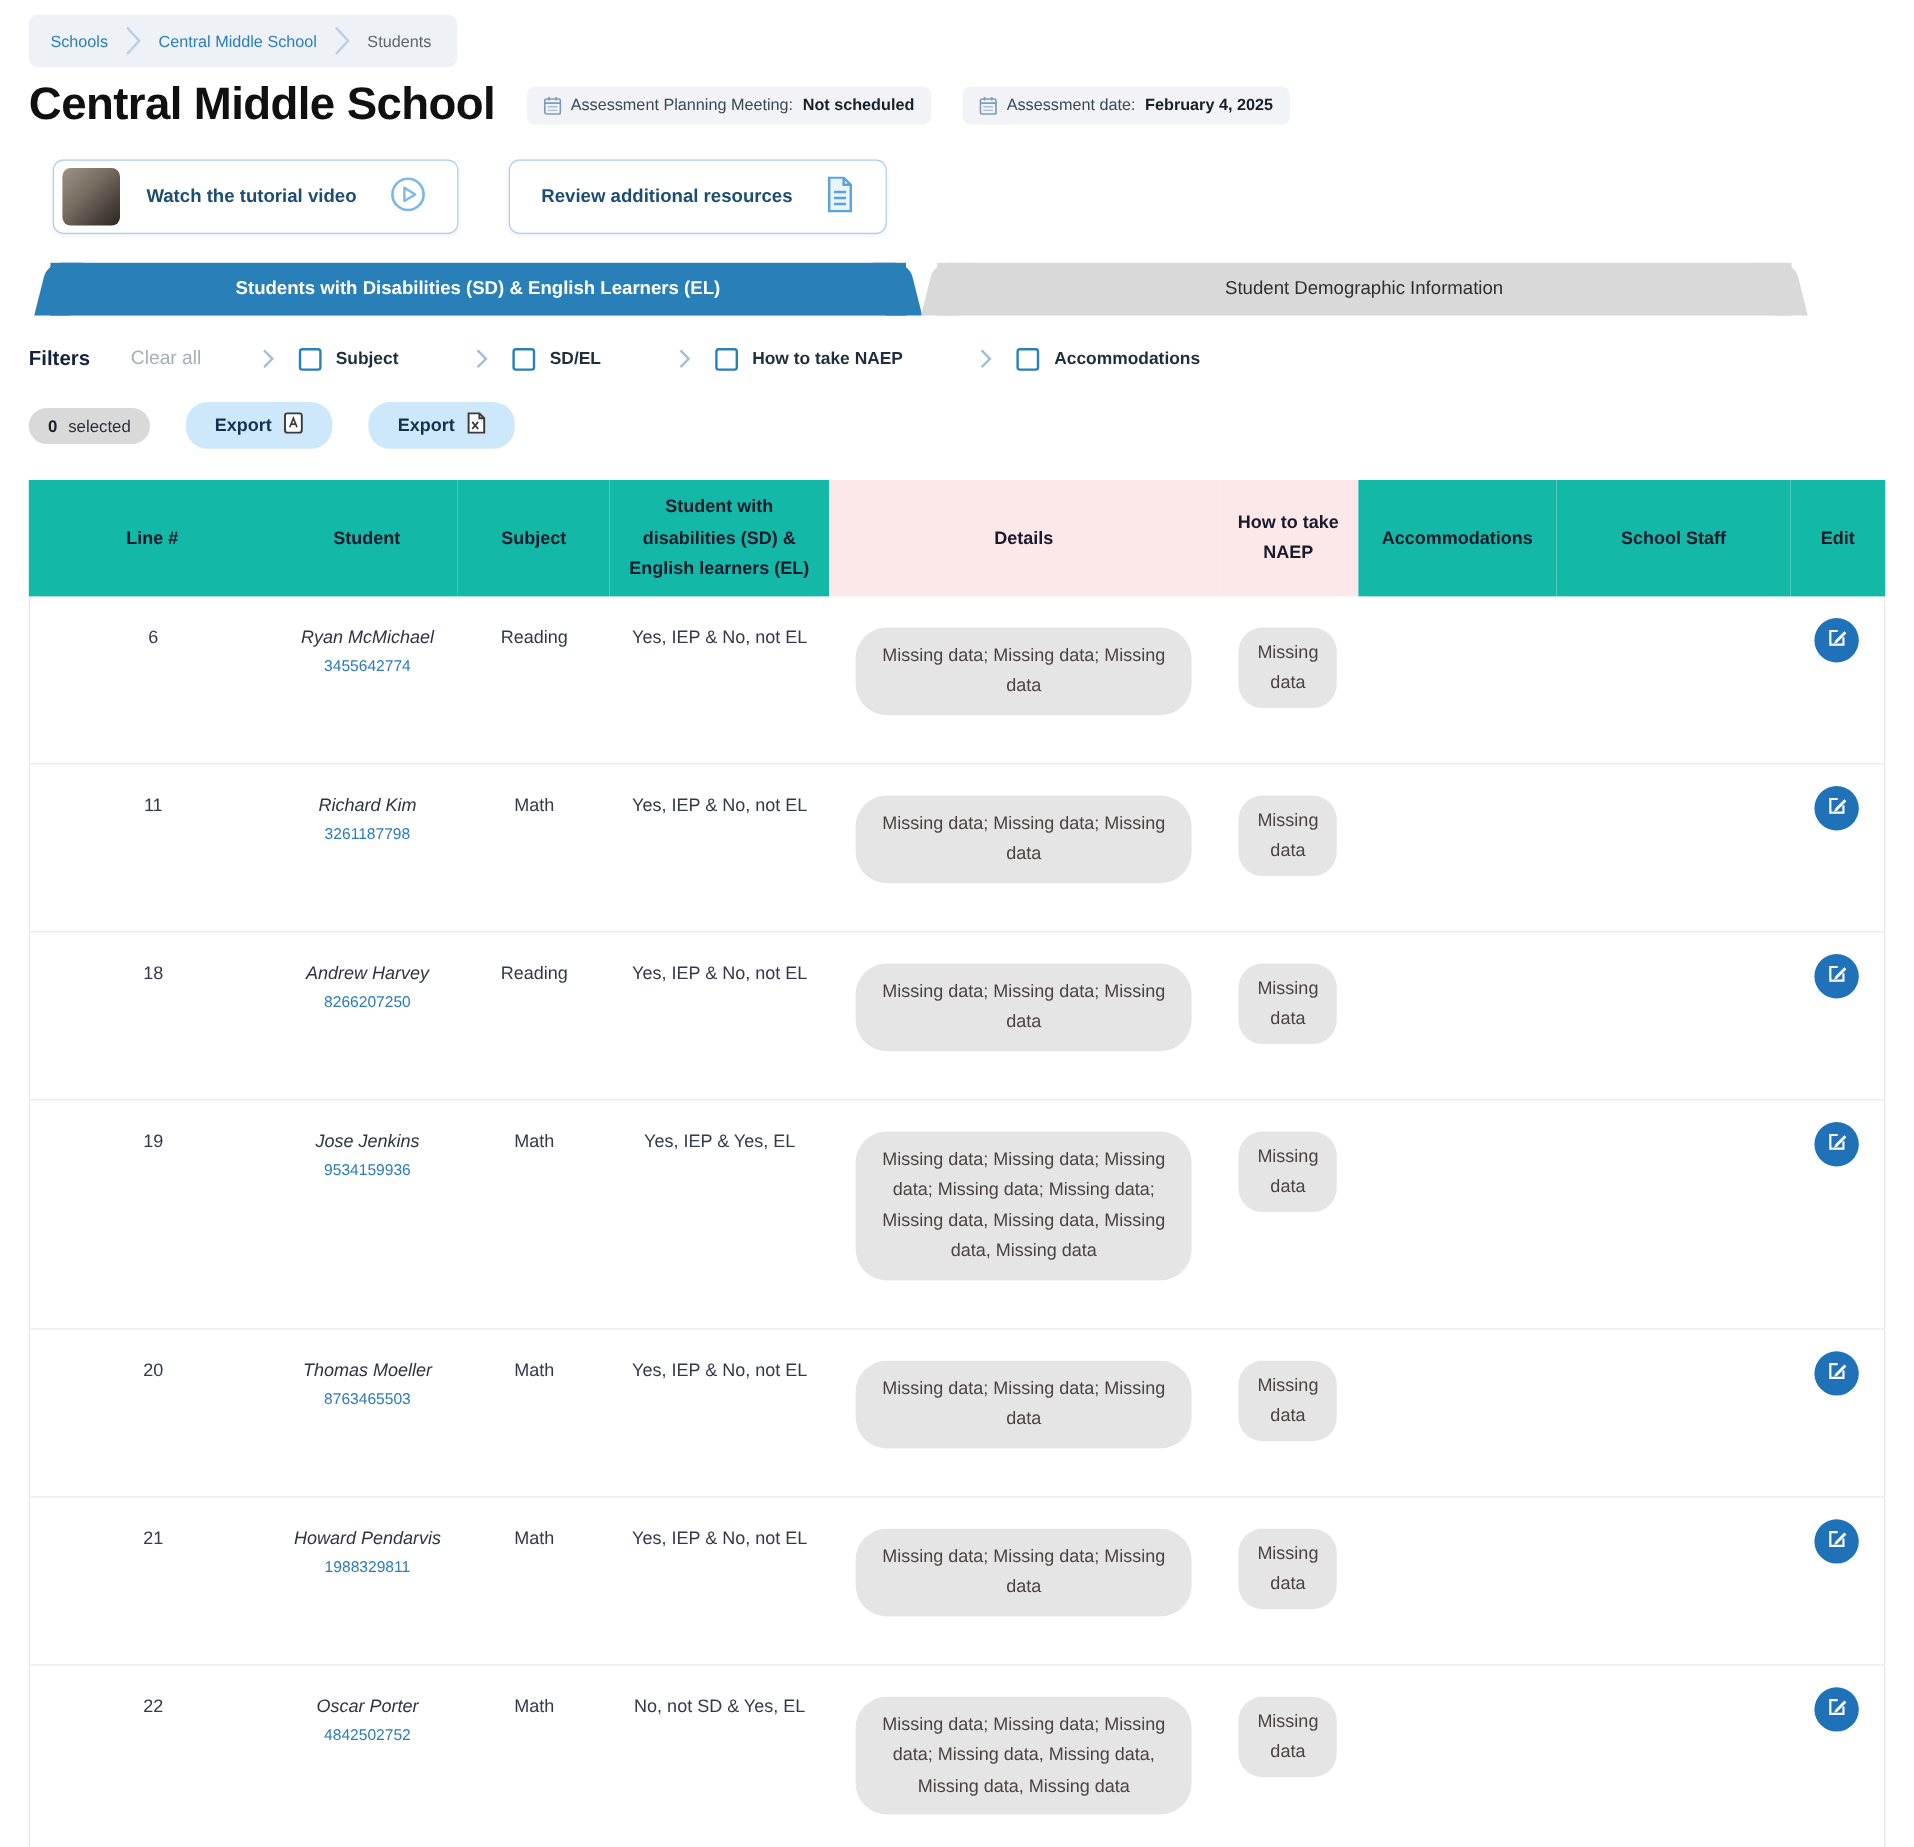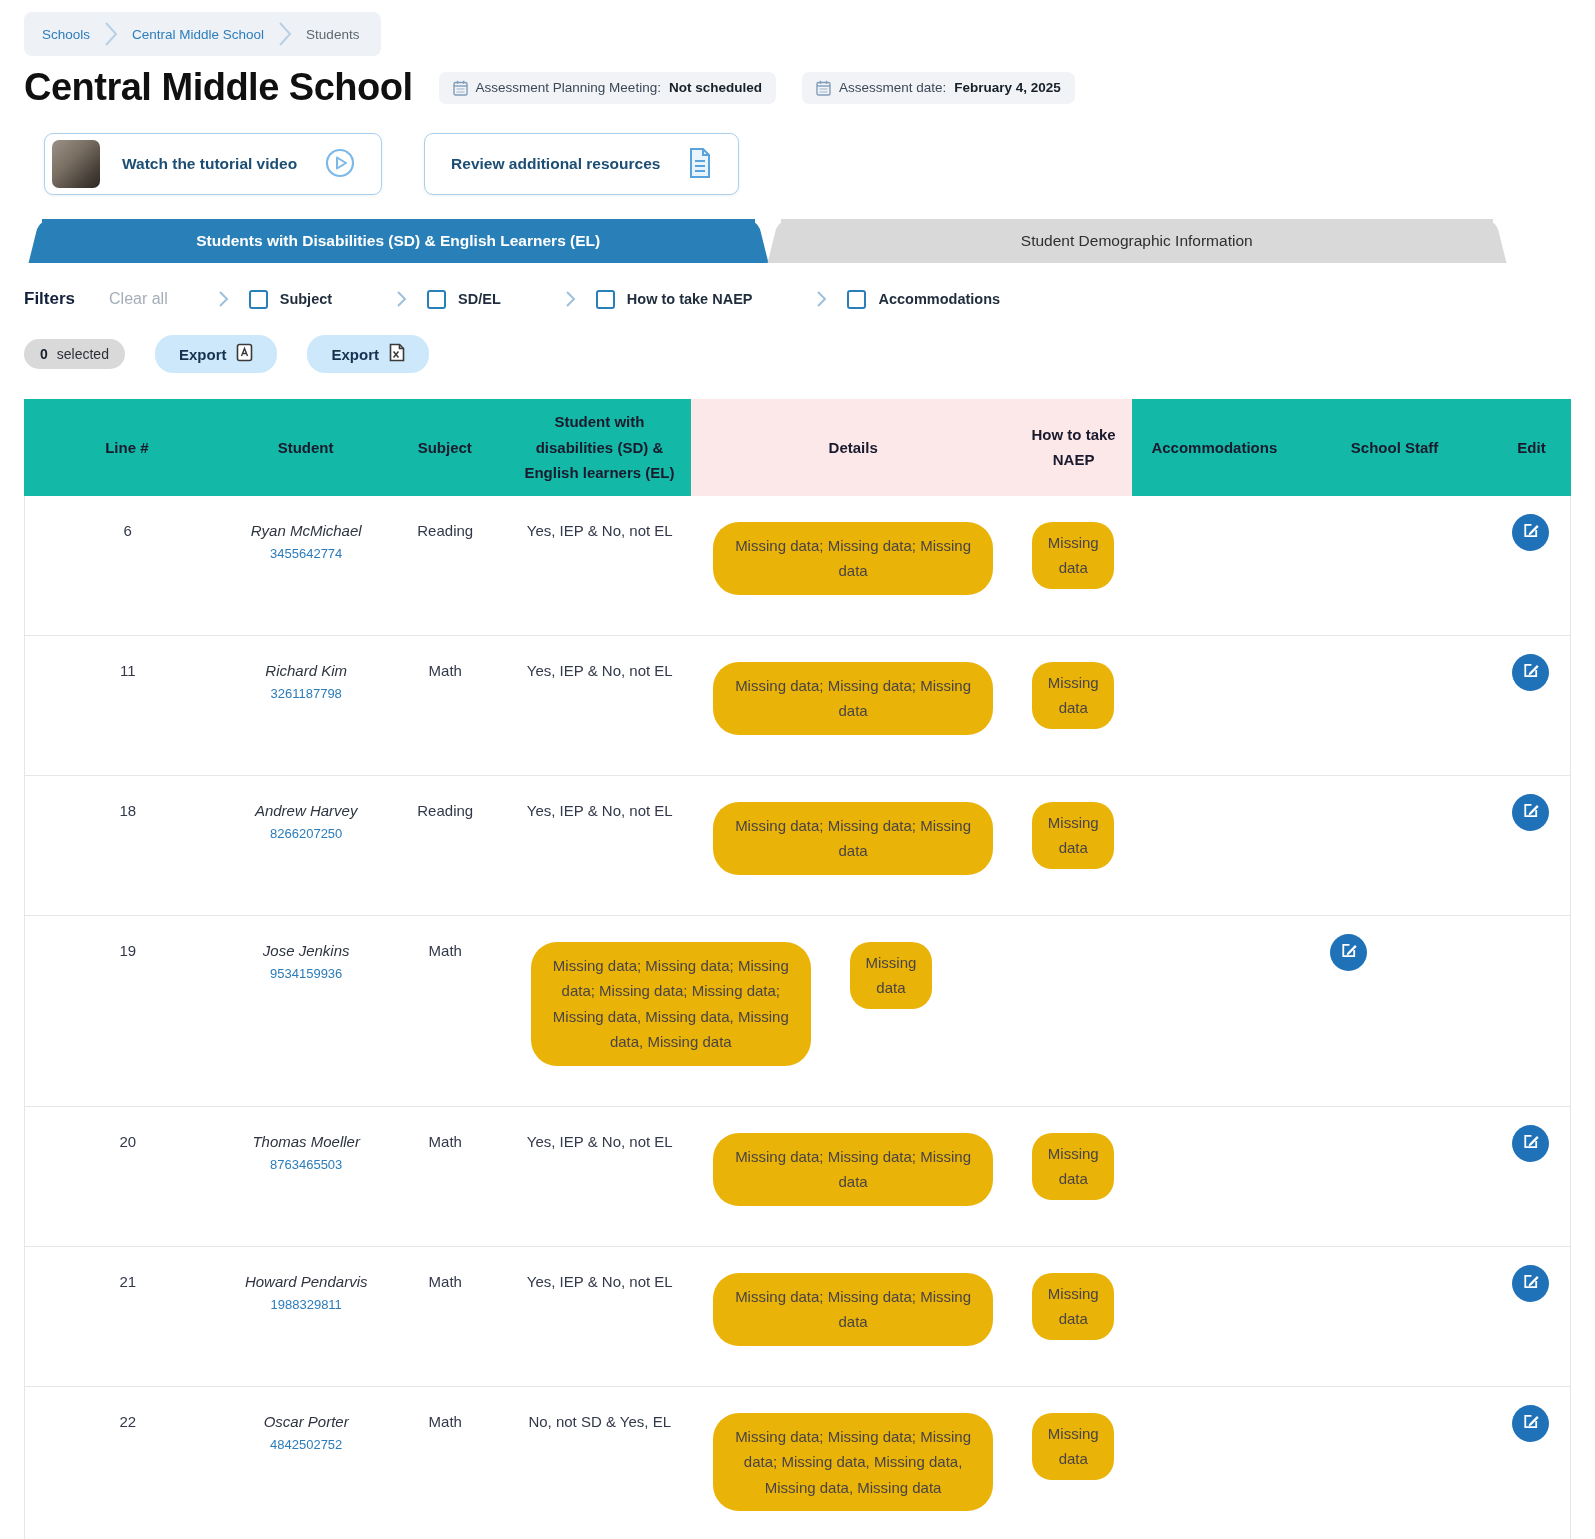--- a/index.html
+++ b/index.html
@@ -86,21 +86,21 @@
   .c-student{ width:9.8%; }
   .c-subject{ width:8.2%; }
   .c-sdel   { width:11.8%; }
   .c-details{ width:21.0%; }
   .c-naep   { width:7.5%; }
   .c-accomm { width:10.7%; }
   .c-staff  { width:12.6%; }
   .c-edit   { width:5.1%; }
   .student-name { color:#2e3440;font-style:italic; }
   .student-id { margin-top:7px; font-size:13px; color:#2b7cb9; }
-  .pill { display:inline-block; background:#eab308; border-radius:26px; padding:11px 18px;
+  .pill { display:inline-block; background:#e5e5e5; border-radius:26px; padding:11px 18px;
     color:#4a4444; line-height:1.7; max-width:280px; }
   .naep-pill { max-width:82px; padding:8px 12px; border-radius:20px; }
   .edit-btn { width:37px; height:37px; border-radius:50%; background:#1f72b8; border:none;
     display:inline-flex; align-items:center; justify-content:center; cursor:pointer; }
   .td.c-edit { padding-top:18px; }
 </style>
 </head>
 <body>
 
 <div class="page">
@@ -364,20 +364,21 @@
       </div>
     </div>
 
     <div class="tr">
       <div class="td c-line">19</div>
       <div class="td c-student">
         <div class="student-name">Jose Jenkins</div>
         <div class="student-id">9534159936</div>
       </div>
       <div class="td c-subject">Math</div>
+      <div class="td c-sdel">Yes, IEP &amp; Yes, EL</div>
       <div class="td c-details">
         <span class="pill">Missing data; Missing data; Missing data; Missing data; Missing data; Missing data, Missing data, Missing data, Missing data</span>
       </div>
       <div class="td c-naep">
         <span class="pill naep-pill">Missing data</span>
       </div>
       <div class="td c-accomm"></div>
       <div class="td c-staff"></div>
       <div class="td c-edit">
         <button class="edit-btn">

